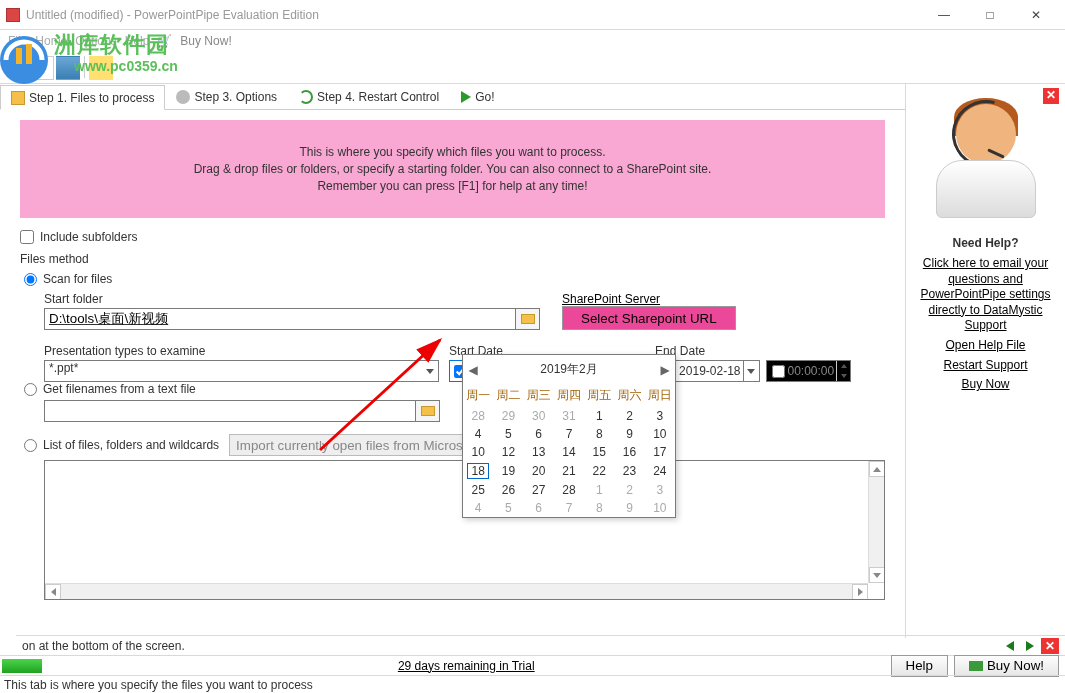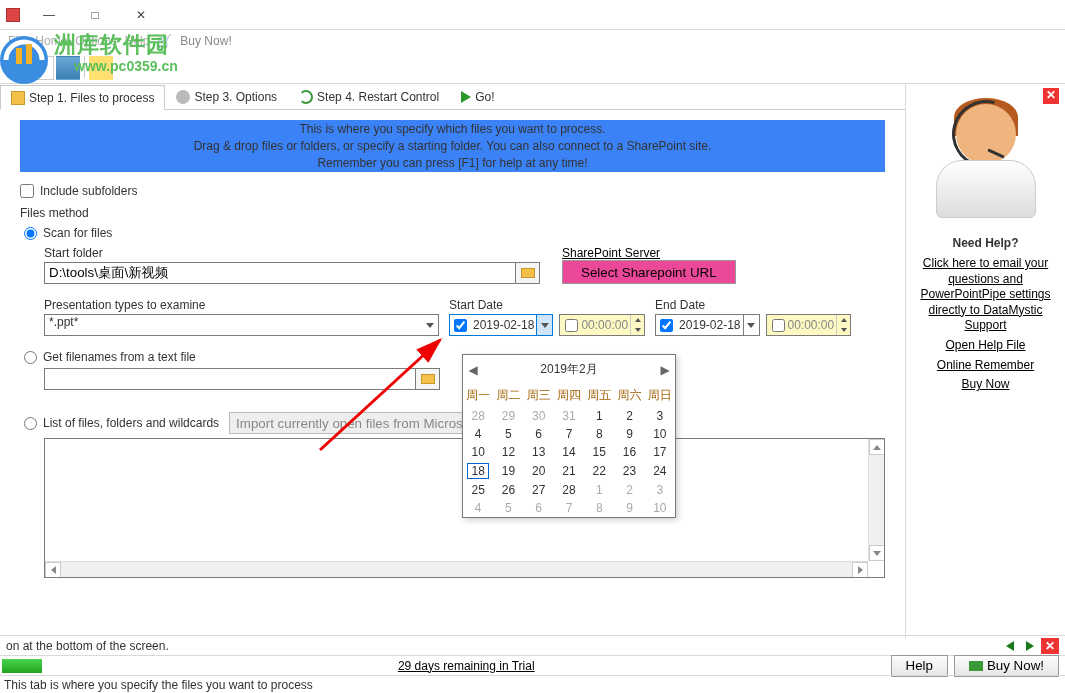--- a/index.html
+++ b/index.html
@@ -26,44 +26,44 @@
 .tabs { display: flex; height: 26px; border-bottom: 1px solid #ccc; align-items: stretch; padding-left: 0; }
 .tab { display: flex; align-items: center; gap: 4px; padding: 0 10px; border: 1px solid transparent; cursor: pointer; }
 .tab.active { background: #fff; border: 1px solid #ccc; border-bottom: 1px solid #fff; position: relative; top: 1px; }
 .tab .ic { width: 14px; height: 14px; display: inline-block; }
 .ic.folder { background: #f5c04a; border: 1px solid #c89a2e; }
 .ic.light { background: radial-gradient(circle,#ffeb7a,#f7c531); border-radius: 50%; }
 .ic.gear { background: #bbb; border-radius: 50%; }
 .ic.restart { border: 2px solid #3a9a3a; border-radius: 50%; border-left-color: transparent; }
 .ic.go { width: 0; height: 0; border-left: 10px solid #2a9a2a; border-top: 6px solid transparent; border-bottom: 6px solid transparent; }
 .panel { padding: 10px 20px; position: relative; }
-.info-banner { background: #3b82f6; color: #333; text-align: center; padding: 1px; margin-bottom: 12px; }
+.info-banner { background: #f9a8d4; color: #333; text-align: center; padding: 24px; margin-bottom: 12px; }
 .info-banner div { line-height: 1.4; }
 .chk { display: flex; align-items: center; gap: 6px; margin-bottom: 8px; }
 .chk input { width: 14px; height: 14px; }
 .sect-label { margin: 6px 0; }
 .radio-row { display: flex; align-items: center; gap: 6px; margin-left: 4px; }
 .indent { margin-left: 24px; }
 .field-label { margin: 6px 0 2px; }
-.textfield-wrap { display: flex; align-items: center; }
+.textfield-wrap { display: flex; align-items: center; text-decoration: underline; }
 .textfield { border: 1px solid #7a7a7a; height: 22px; padding: 0 4px; background: #fff; }
 .textfield.folder { width: 472px; }
 .folder-btn { width: 24px; height: 22px; border: 1px solid #7a7a7a; border-left: none; background: #f5f5f5; display: flex; align-items: center; justify-content: center; }
 .folder-btn .ic.folder { width: 14px; height: 10px; }
 .select { border: 1px solid #7a7a7a; height: 22px; padding: 0 4px; width: 395px; background: #fff; position: relative; }
 .select::after { content: ""; position: absolute; right: 4px; top: 8px; border-left: 4px solid transparent; border-right: 4px solid transparent; border-top: 5px solid #555; }
 .date-group { display: flex; align-items: center; gap: 6px; }
 .date-field { display: flex; align-items: center; border: 1px solid #7a7a7a; height: 22px; background: #fff; }
 .date-field.highlight { border: 1px solid #0078d7; }
 .date-field input[type=checkbox] { margin: 0 4px; }
 .date-field .dval { padding: 0 2px; }
 .date-field .dd { width: 16px; height: 20px; border-left: 1px solid #7a7a7a; display: flex; align-items: center; justify-content: center; background: #fff; }
 .date-field.highlight .dd { background: #cfe5fb; border-left: 1px solid #0078d7; }
 .date-field .dd::after { content: ""; border-left: 4px solid transparent; border-right: 4px solid transparent; border-top: 5px solid #555; }
-.time-field { display: flex; align-items: center; border: 1px solid #7a7a7a; height: 22px; background: #fef9c3; padding-left: 2px; }
+.time-field { display: flex; align-items: center; border: 1px solid #7a7a7a; height: 22px; background: #000000; padding-left: 2px; }
 .time-field input[type=checkbox] { margin: 0 3px; }
 .time-field .tval { color: #888; padding-right: 2px; }
 .spinner { width: 14px; height: 20px; display: flex; flex-direction: column; border-left: 1px solid #ccc; }
 .spinner div { flex: 1; display: flex; align-items: center; justify-content: center; }
 .spinner .up::after { content: ""; border-left: 3px solid transparent; border-right: 3px solid transparent; border-bottom: 4px solid #555; }
 .spinner .down::after { content: ""; border-left: 3px solid transparent; border-right: 3px solid transparent; border-top: 4px solid #555; }
 .link { color: #000000; text-decoration: underline; cursor: pointer; }
 .sharepoint-row { display: flex; gap: 8px; align-items: flex-end; margin-left: 12px; }
 .sp-btn { border: 1px solid #999; background: #ec4899; height: 24px; padding: 0 18px; }
 .disabled-btn { border: 1px solid #bbb; background: #eee; color: #888; height: 22px; padding: 0 6px; }
@@ -91,40 +91,41 @@
 .arrow-svg { position: absolute; left: 310px; top: 220px; z-index: 40; pointer-events: none; }
 .right .avatar { width: 110px; height: 130px; margin: 6px auto 10px; position: relative; }
 .avatar .head { width: 60px; height: 60px; background: #f0b57e; border-radius: 50%; position: absolute; left: 25px; top: 8px; }
 .avatar .hair { width: 64px; height: 38px; background: #b55a1e; border-radius: 50% 50% 0 0; position: absolute; left: 23px; top: 2px; }
 .avatar .body-s { width: 100px; height: 58px; background: linear-gradient(#fff,#dcdcdc); border-radius: 26px 26px 6px 6px; position: absolute; left: 5px; top: 64px; border: 1px solid #ccc; }
 .avatar .headset { position: absolute; width: 68px; height: 68px; border: 3px solid #333; border-radius: 50%; left: 21px; top: 4px; border-bottom-color: transparent; border-right-color: transparent; transform: rotate(-30deg); }
 .avatar .mic { position: absolute; left: 56px; top: 56px; width: 18px; height: 3px; background: #333; transform: rotate(25deg); border-radius: 2px; }
 .right .close-x { position: absolute; right: 6px; top: 4px; width: 16px; height: 16px; background: #e33; color: #fff; font-weight: bold; text-align: center; line-height: 15px; cursor: pointer; }
 .right h4 { font-size: 12px; font-weight: bold; margin: 4px 0 6px; }
 .right .link { display: block; margin: 4px 0; line-height: 1.3; }
-.status { position: absolute; left: 0; right: 0; bottom: 38px; height: 20px; display: flex; align-items: center; padding: 0 6px; border-top: 1px solid #d9d9d9; }
+.status { position: absolute; left: 16px; right: 0; bottom: 38px; height: 20px; display: flex; align-items: center; padding: 0 6px; border-top: 1px solid #d9d9d9; }
 .status .txt { flex: 1; }
 .status .arrows { display: flex; gap: 2px; }
 .ar-btn { width: 18px; height: 16px; display: flex; align-items: center; justify-content: center; }
 .ar-left::after { content: ""; border-top: 5px solid transparent; border-bottom: 5px solid transparent; border-right: 8px solid #1a7a1a; }
 .ar-right::after { content: ""; border-top: 5px solid transparent; border-bottom: 5px solid transparent; border-left: 8px solid #1a7a1a; }
 .ar-x { background: #e33; color: #fff; font-weight: bold; }
 .bottombar { position: absolute; left: 0; right: 0; bottom: 18px; height: 20px; display: flex; align-items: center; border-top: 1px solid #d9d9d9; }
 .progress { width: 40px; height: 14px; background: linear-gradient(#4bd34b,#1fa31f); margin-left: 2px; }
 .trial-link { flex: 1; text-align: center; }
 .btn { border: 1px solid #999; background: linear-gradient(#fdfdfd,#e6e6e6); height: 22px; padding: 0 14px; margin-right: 6px; }
 .btn.buy { display: flex; align-items: center; gap: 4px; }
 .cart-ic { width: 14px; height: 10px; background: #3a9a3a; }
 .hint { position: absolute; left: 0; right: 0; bottom: 0; height: 18px; padding: 0 4px; display: flex; align-items: center; border-top: 1px solid #d9d9d9; color: #333; }
 </style>
 </head>
 <body>
 
 <div class="titlebar">
   <span class="icon-sq"></span>
+  <span class="title">Untitled (modified) - PowerPointPipe Evaluation Edition</span>
   <div class="winbtns">
     <div class="winbtn">—</div>
     <div class="winbtn">□</div>
     <div class="winbtn">✕</div>
   </div>
 </div>
 
 <div class="menubar">
   <span>File</span>
   <span>Home</span>
@@ -248,34 +249,34 @@
                 <div class="spinner">
                     <div class="up"></div>
                     <div class="down"></div>
                   </div>
               </div>
             </div>
           </div>
         </div>
       </div>
 
-      <label class="radio-row" style="margin-top:14px;">
+      <label class="radio-row" style="">
         <input type="radio" name="fm" style="">
         <span>Get filenames from a text file</span>
       </label>
       <div class="indent" style="margin-top:4px;">
         <div class="textfield-wrap">
           <input class="textfield" style="width: 372px;">
           <div class="folder-btn">
               <span class="ic folder"></span>
             </div>
         </div>
       </div>
 
-      <div style="display:flex; align-items:center; gap:10px; margin-top:22px;">
+      <div style="display:flex; align-items:center; gap:10px; margin-top:12px;">
         <label class="radio-row">
           <input type="radio" name="fm" style="">
           <span>List of files, folders and wildcards</span>
         </label>
         <button class="disabled-btn" disabled="">Import currently open files from Microsoft</button>
       </div>
       <div class="indent">
         <div class="listbox">
           <div class="scrollbar-v">
             <div class="sb-btn sb-up"></div>
@@ -382,21 +383,21 @@
     <div class="avatar">
       <div class="hair"></div>
         <div class="head"></div>
         <div class="headset"></div>
         <div class="mic"></div>
         <div class="body-s"></div>
     </div>
     <h4>Need Help?</h4>
     <a class="link">Click here to email your questions and PowerPointPipe settings directly to DataMystic Support</a>
     <a class="link">Open Help File</a>
-    <a class="link">Online Remember</a>
+    <a class="link">Restart Support</a>
     <a class="link">Buy Now</a>
   </div>
 </div>
 
 <div class="status">
   <span class="txt">on at the bottom of the screen.</span>
   <div class="arrows">
     <div class="ar-btn ar-left"></div>
     <div class="ar-btn ar-right"></div>
     <div class="ar-btn ar-x">✕</div>

